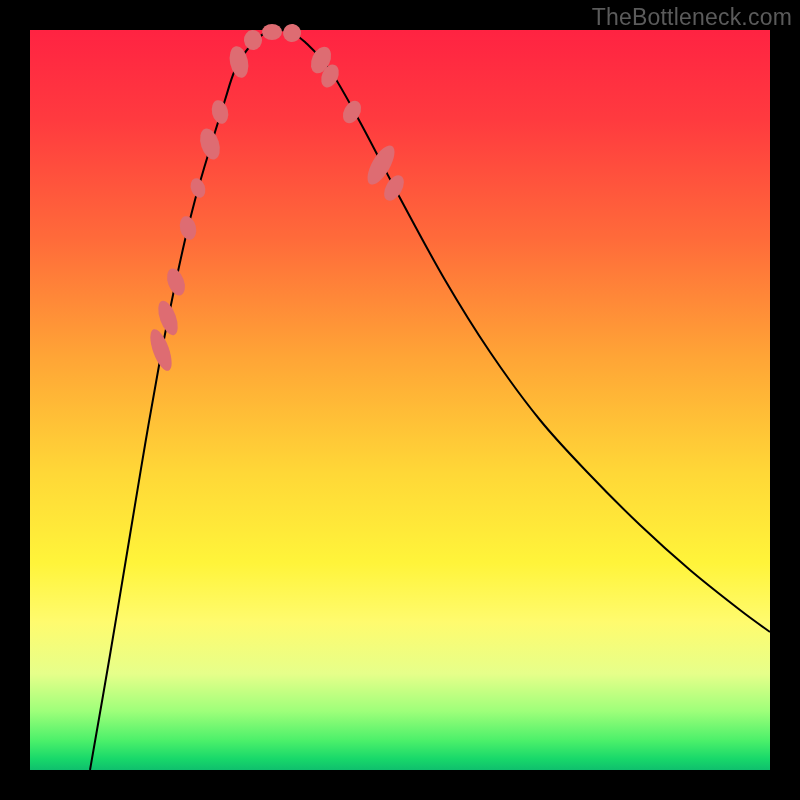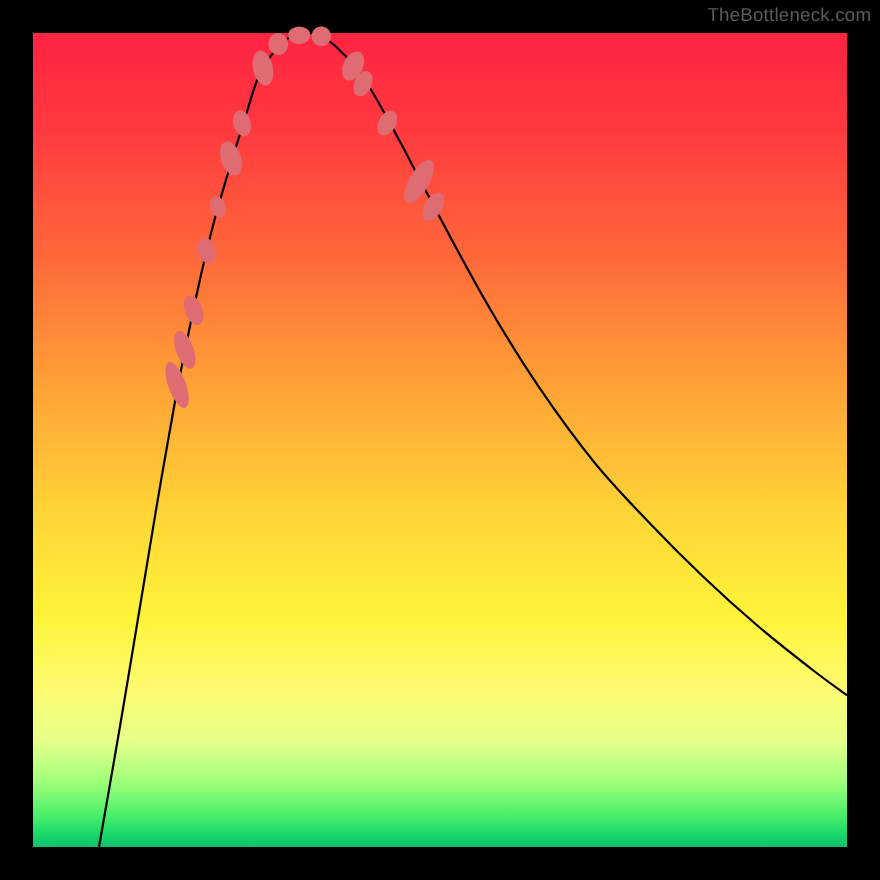--- a/index.html
+++ b/index.html
@@ -45,21 +45,21 @@
     top: 0;
     width: 740px;
     height: 740px;
     overflow: visible;
   }
   .watermark {
     position: absolute;
     top: 4px;
     right: 8px;
     color: #5b5b5b;
-    font-size: 17px;
+    font-size: 23px;
     letter-spacing: 0.2px;
     user-select: none;
     font-weight: 500;
   }
 </style>
 </head>
 <body>
 
 <div class="frame">
   <div class="watermark">TheBottleneck.com</div>

